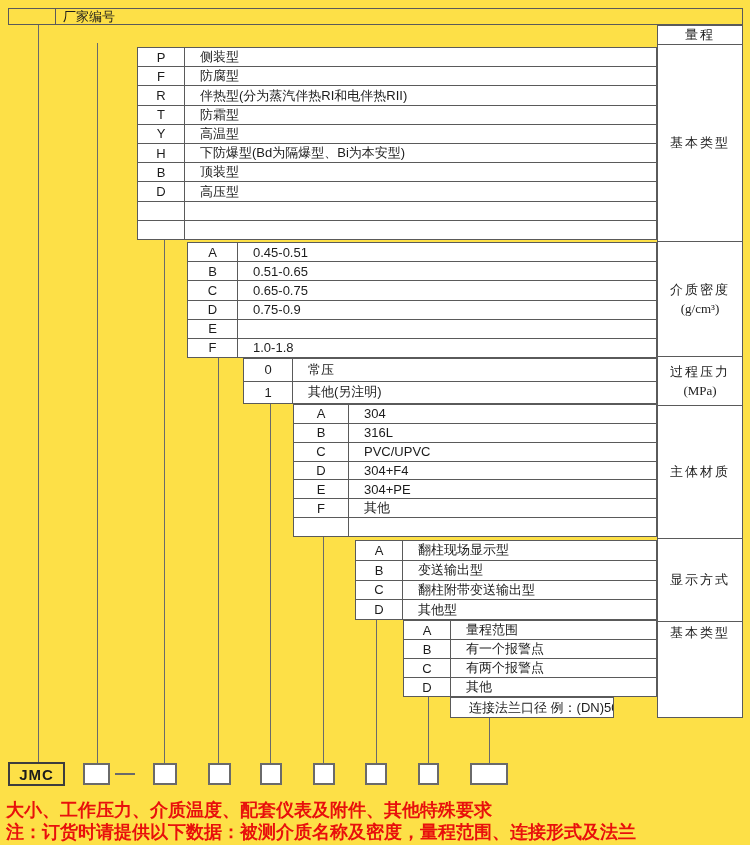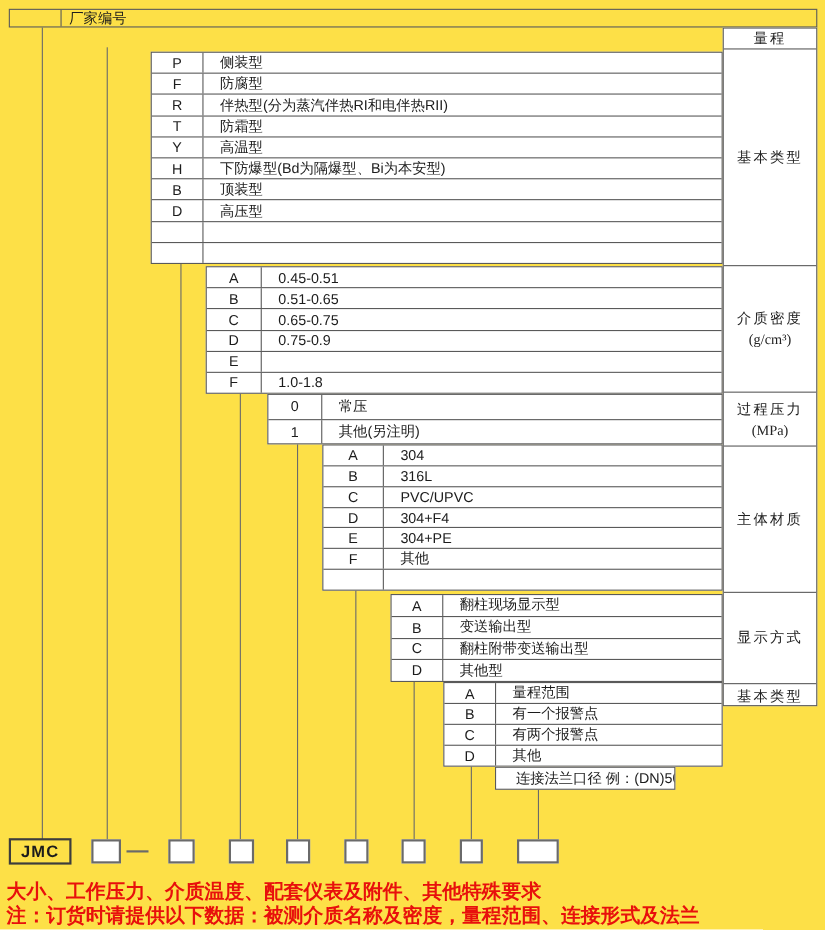--- a/index.html
+++ b/index.html
@@ -14,21 +14,21 @@
         justify-content:center;box-sizing:border-box;}
   .desc{flex:1;display:flex;align-items:center;padding-left:15px;white-space:nowrap;overflow:hidden;}
   
   .factory{position:absolute;left:8px;top:8px;width:735px;height:17px;border:1px solid #5a5a5a;
            box-sizing:border-box;display:flex;}
   .factory .stub{flex:0 0 47px;border-right:1px solid #5a5a5a;box-sizing:border-box;}
   .factory .flab{flex:1;display:flex;align-items:center;padding-left:7px;}
   .range{position:absolute;left:68px;top:25px;width:589px;height:18px;border:1px solid #5a5a5a;
          box-sizing:border-box;display:flex;align-items:center;padding-left:14px;}
   
-  .labelcol{position:absolute;left:657px;top:25px;width:86px;height:617px;border:1px solid #5a5a5a;
+  .labelcol{position:absolute;left:657px;top:25px;width:86px;height:693px;border:1px solid #5a5a5a;
             box-sizing:border-box;display:flex;flex-direction:column;background:#fff;}
   .lcell{flex:0 0 auto;border-top:1px solid #5a5a5a;box-sizing:border-box;display:flex;
          flex-direction:column;align-items:center;justify-content:center;
          font-family:"Liberation Serif",serif;font-size:13px;color:#222;}
   .lcell:first-child{border-top:none;}
   .lcell .main{letter-spacing:2px;}
   .lcell .unit{letter-spacing:0;margin-top:2px;}
   
   .vline{position:absolute;width:1px;background:#6a6a6a;}
   

